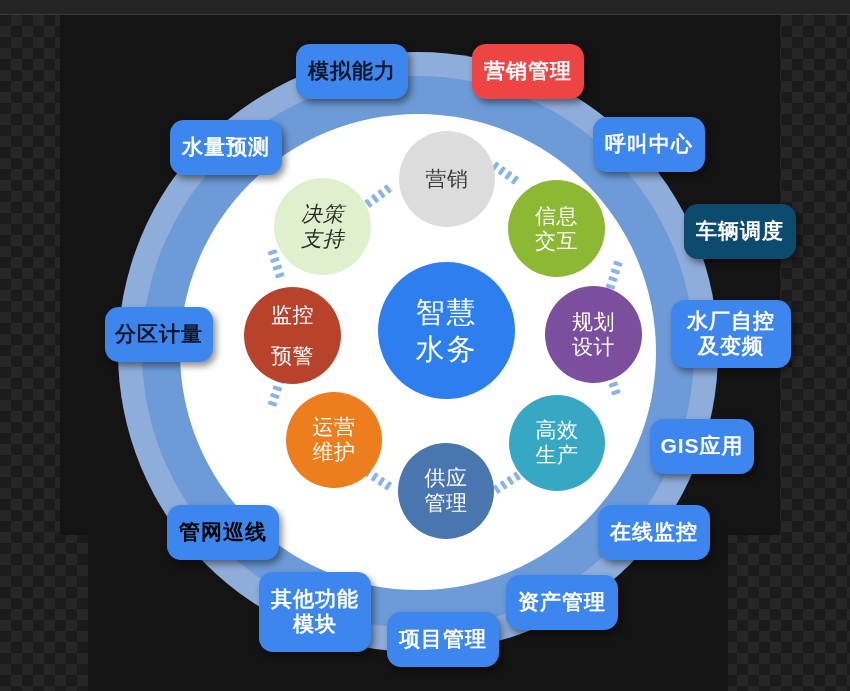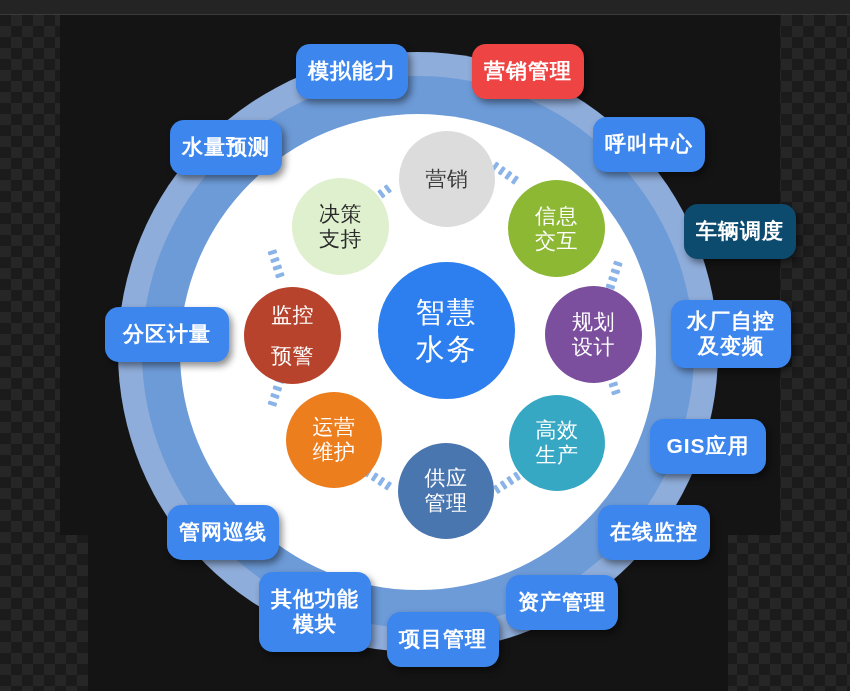--- a/index.html
+++ b/index.html
@@ -40,22 +40,22 @@
   
   .node{position:absolute;border-radius:50%;display:flex;flex-direction:column;
     align-items:center;justify-content:center;text-align:center;
     line-height:1.18;font-weight:400;letter-spacing:.5px;}
   .node span{display:block;}
 
   .n-center{left:378px;top:262px;width:137px;height:137px;background:#2d7ff0;
     color:#fff;font-size:29px;letter-spacing:2px;line-height:1.25;}
   .n-mk    {left:399px;top:131px;width:96px;height:96px;background:#dcdcdc;
     color:#3c3c3c;font-size:21px;font-weight:400;}
-  .n-dec   {left:292px;top:178px;width:97px;height:97px;background:#dff0ce;
-    color:#2b2b2b;font-size:21px;font-weight:400;}
+  .n-dec   {left:274px;top:178px;width:97px;height:97px;background:#dff0ce;
+    color:#2b2b2b;font-size:21px;font-weight:400;font-style:italic;}
   .n-info  {left:508px;top:180px;width:97px;height:97px;background:#8cb833;
     color:#fff;font-size:21px;font-weight:400;}
   .n-mon   {left:244px;top:287px;width:97px;height:97px;background:#b8432c;
     color:#fff;font-size:21px;font-weight:400;gap:16px;}
   .n-plan  {left:545px;top:286px;width:97px;height:97px;background:#7b4f9d;
     color:#fff;font-size:21px;font-weight:400;}
   .n-ops   {left:286px;top:392px;width:96px;height:96px;background:#ec7e1e;
     color:#fff;font-size:21px;font-weight:400;}
   .n-prod  {left:509px;top:395px;width:96px;height:96px;background:#36a8c4;
     color:#fff;font-size:21px;font-weight:400;}
@@ -166,46 +166,46 @@
   <div class="node n-sup" style="background: rgb(74, 118, 176); color: rgb(255, 255, 255);">
     <span>供应</span>
     <span>管理</span>
   </div>
 
   <div class="node n-center" style="background: rgb(45, 127, 240);">
     <span>智慧</span>
     <span>水务</span>
   </div>
 
-  <div class="pill" style="left: 296px; top: 44px; width: 112px; height: 55px; background: rgb(60, 134, 237); color: #ffffff;">
+  <div class="pill" style="left: 296px; top: 44px; width: 112px; height: 55px; background: rgb(60, 134, 237); color: #0f172a;">
     <span>模拟能力</span>
   </div>
   <div class="pill" style="left: 472px; top: 44px; width: 112px; height: 55px; background: #ef4444; color: rgb(255, 255, 255);">
     <span>营销管理</span>
   </div>
   <div class="pill" style="left: 170px; top: 120px; width: 112px; height: 55px; background: rgb(60, 134, 237); color: rgb(255, 255, 255);">
     <span>水量预测</span>
   </div>
   <div class="pill" style="left: 593px; top: 117px; width: 112px; height: 55px; background: rgb(60, 134, 237); color: rgb(255, 255, 255);">
     <span>呼叫中心</span>
   </div>
   <div class="pill" style="left: 684px; top: 204px; width: 112px; height: 55px; background: #0c4a6e; color: rgb(255, 255, 255);">
     <span>车辆调度</span>
   </div>
-  <div class="pill" style="left: 105px; top: 307px; width: 124px; height: 55px; background: rgb(60, 134, 237); color: #ffffff;">
+  <div class="pill" style="left: 105px; top: 307px; width: 108px; height: 55px; background: rgb(60, 134, 237); color: #0f172a;">
     <span>分区计量</span>
   </div>
   <div class="pill" style="left: 671px; top: 300px; width: 120px; height: 68px; flex-direction: column; background: rgb(60, 134, 237); color: rgb(255, 255, 255);">
     <span>水厂自控</span>
     <span>及变频</span>
   </div>
-  <div class="pill" style="left: 650px; top: 419px; width: 116px; height: 55px; background: rgb(60, 134, 237); color: rgb(255, 255, 255);">
+  <div class="pill" style="left: 650px; top: 419px; width: 104px; height: 55px; background: rgb(60, 134, 237); color: rgb(255, 255, 255);">
     <span>GIS应用</span>
   </div>
-  <div class="pill" style="left: 167px; top: 505px; width: 112px; height: 55px; background: rgb(60, 134, 237); color: #ffffff; border-radius: 15px;">
+  <div class="pill" style="left: 167px; top: 505px; width: 112px; height: 55px; background: rgb(60, 134, 237); color: #000000;">
     <span>管网巡线</span>
   </div>
   <div class="pill" style="left: 598px; top: 505px; width: 112px; height: 55px; background: rgb(60, 134, 237); color: rgb(255, 255, 255);">
     <span>在线监控</span>
   </div>
   <div class="pill" style="left: 259px; top: 572px; width: 112px; height: 80px; flex-direction: column; background: rgb(60, 134, 237); color: rgb(255, 255, 255);">
     <span>其他功能</span>
     <span>模块</span>
   </div>
   <div class="pill" style="left: 506px; top: 575px; width: 112px; height: 55px; background: rgb(60, 134, 237); color: rgb(255, 255, 255);">

